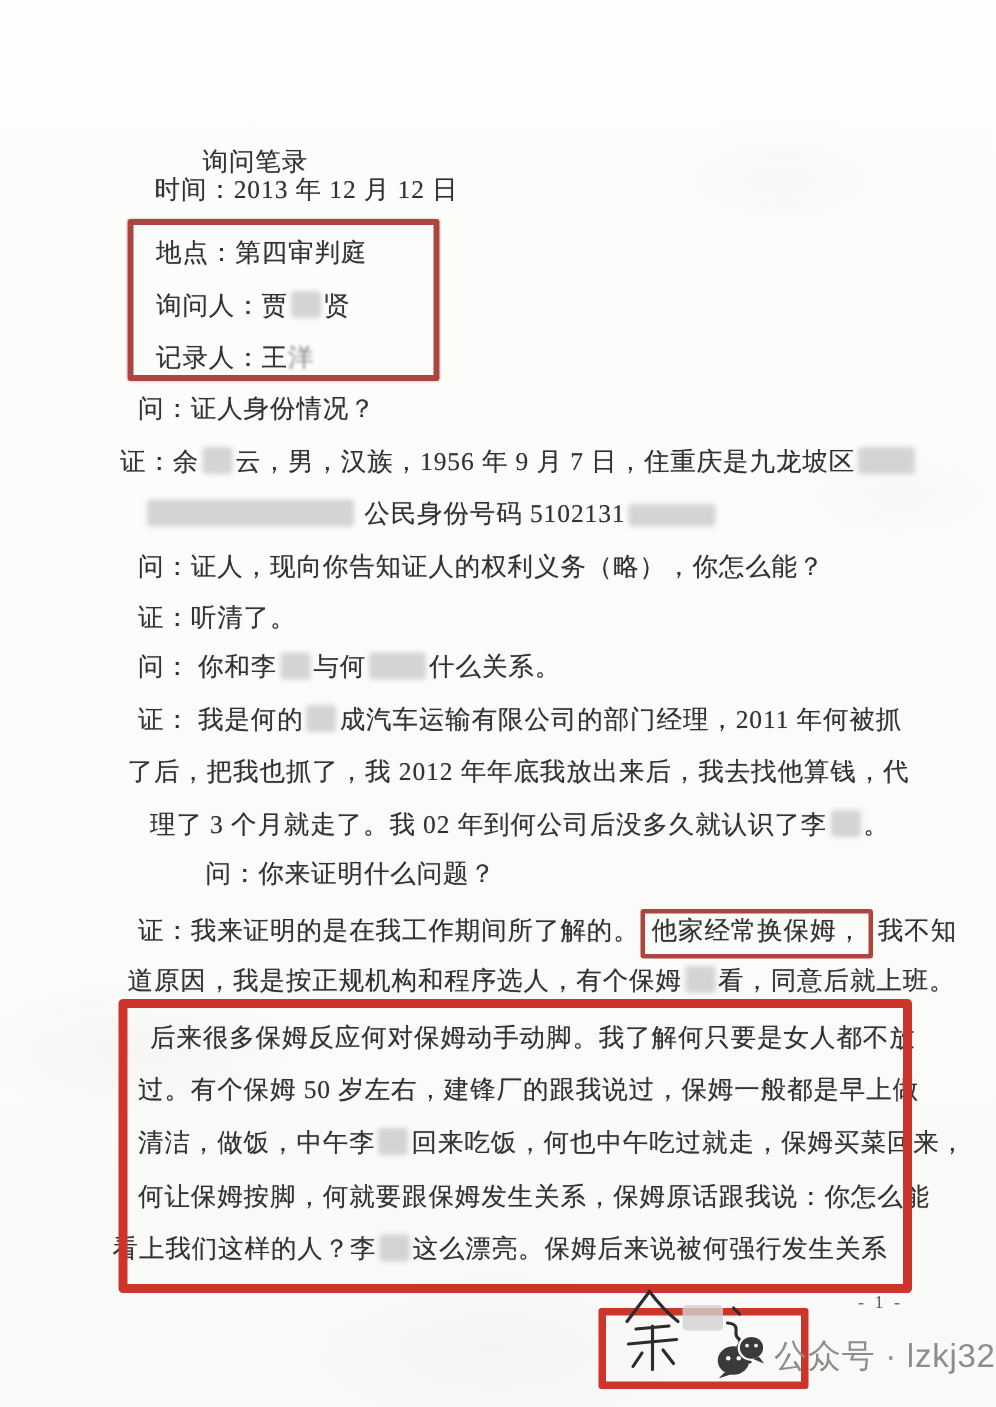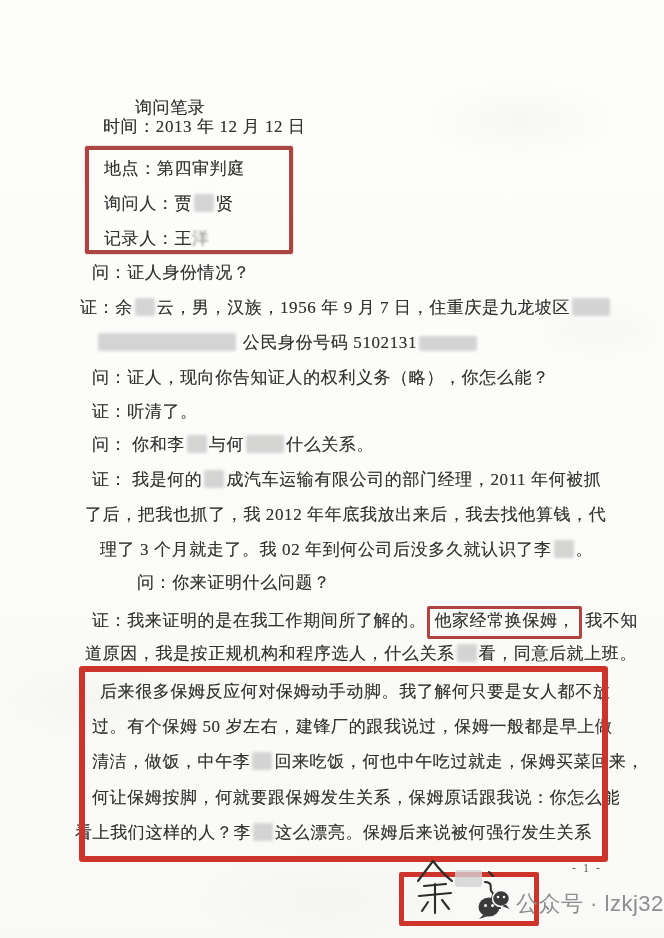--- a/index.html
+++ b/index.html
@@ -95,21 +95,21 @@
       <div class="doc-line" style="top: 296px; left: 80px; font-family: Liberation Serif, serif;"><span>证：余</span><span class="redact r-sm"></span><span>云，男，汉族，1956 年 9 月 7 日，住重庆是九龙坡区</span><span class="redact r-md"></span></div>
       <div class="doc-line" style="top: 331px; left: 96px; text-align: right;"><span class="redact r-wide"></span><span> 公民身份号码 5102131</span><span class="redact r-lg"></span></div>
       <div class="doc-line" style="top: 366px; left: 92px;"><span>问：证人，现向你告知证人的权利义务（略），你怎么能？</span></div>
       <div class="doc-line" style="top: 400px; left: 92px;"><span>证：听清了。</span></div>
       <div class="doc-line" style="top: 433px; left: 92px;"><span>问： 你和李</span><span class="redact r-sm"></span><span>与何</span><span class="redact r-md"></span><span>什么关系。</span></div>
       <div class="doc-line" style="top: 468px; left: 92px;"><span>证： 我是何的</span><span class="redact r-sm"></span><span>成汽车运输有限公司的部门经理，2011 年何被抓</span></div>
       <div class="doc-line" style="top: 503px; left: 85px;"><span>了后，把我也抓了，我 2012 年年底我放出来后，我去找他算钱，代</span></div>
       <div class="doc-line" style="top: 538px; left: 85px; margin-left: 15px;"><span>理了 3 个月就走了。我 02 年到何公司后没多久就认识了李</span><span class="redact r-sm"></span><span>。</span></div>
       <div class="doc-line" style="top: 571px; left: 92px; margin-left: 45px;"><span>问：你来证明什么问题？</span></div>
       <div class="doc-line" style="top: 606px; left: 92px;"><span>证：我来证明的是在我工作期间所了解的。</span><span class="inline-box">他家经常换保姆，</span><span>我不知</span></div>
-      <div class="doc-line" style="top: 642px; left: 85px;"><span>道原因，我是按正规机构和程序选人，什么关系</span><span class="redact r-sm"></span><span>看，同意后就上班。</span></div>
+      <div class="doc-line" style="top: 642px; left: 85px;"><span>道原因，我是按正规机构和程序选人，有个保姆</span><span class="redact r-sm"></span><span>看，同意后就上班。</span></div>
       <div class="doc-line" style="top: 680px; left: 100px;"><span>后来很多保姆反应何对保姆动手动脚。我了解何只要是女人都不放</span></div>
       <div class="doc-line" style="top: 715px; left: 92px;"><span>过。有个保姆 50 岁左右，建锋厂的跟我说过，保姆一般都是早上做</span></div>
       <div class="doc-line" style="top: 750px; left: 92px;"><span>清洁，做饭，中午李</span><span class="redact r-sm"></span><span>回来吃饭，何也中午吃过就走，保姆买菜回来，</span></div>
       <div class="doc-line" style="top: 786px; left: 92px;"><span>何让保姆按脚，何就要跟保姆发生关系，保姆原话跟我说：你怎么能</span></div>
       <div class="doc-line" style="top: 821px; left: 75px;"><span>看上我们这样的人？李</span><span class="redact r-sm"></span><span>这么漂亮。保姆后来说被何强行发生关系</span></div>
     </div>
 
   <div class="red-box" id="box-meta"></div>
   <div class="red-box" id="box-main"></div>
   <div class="red-box" id="box-signature"></div>

